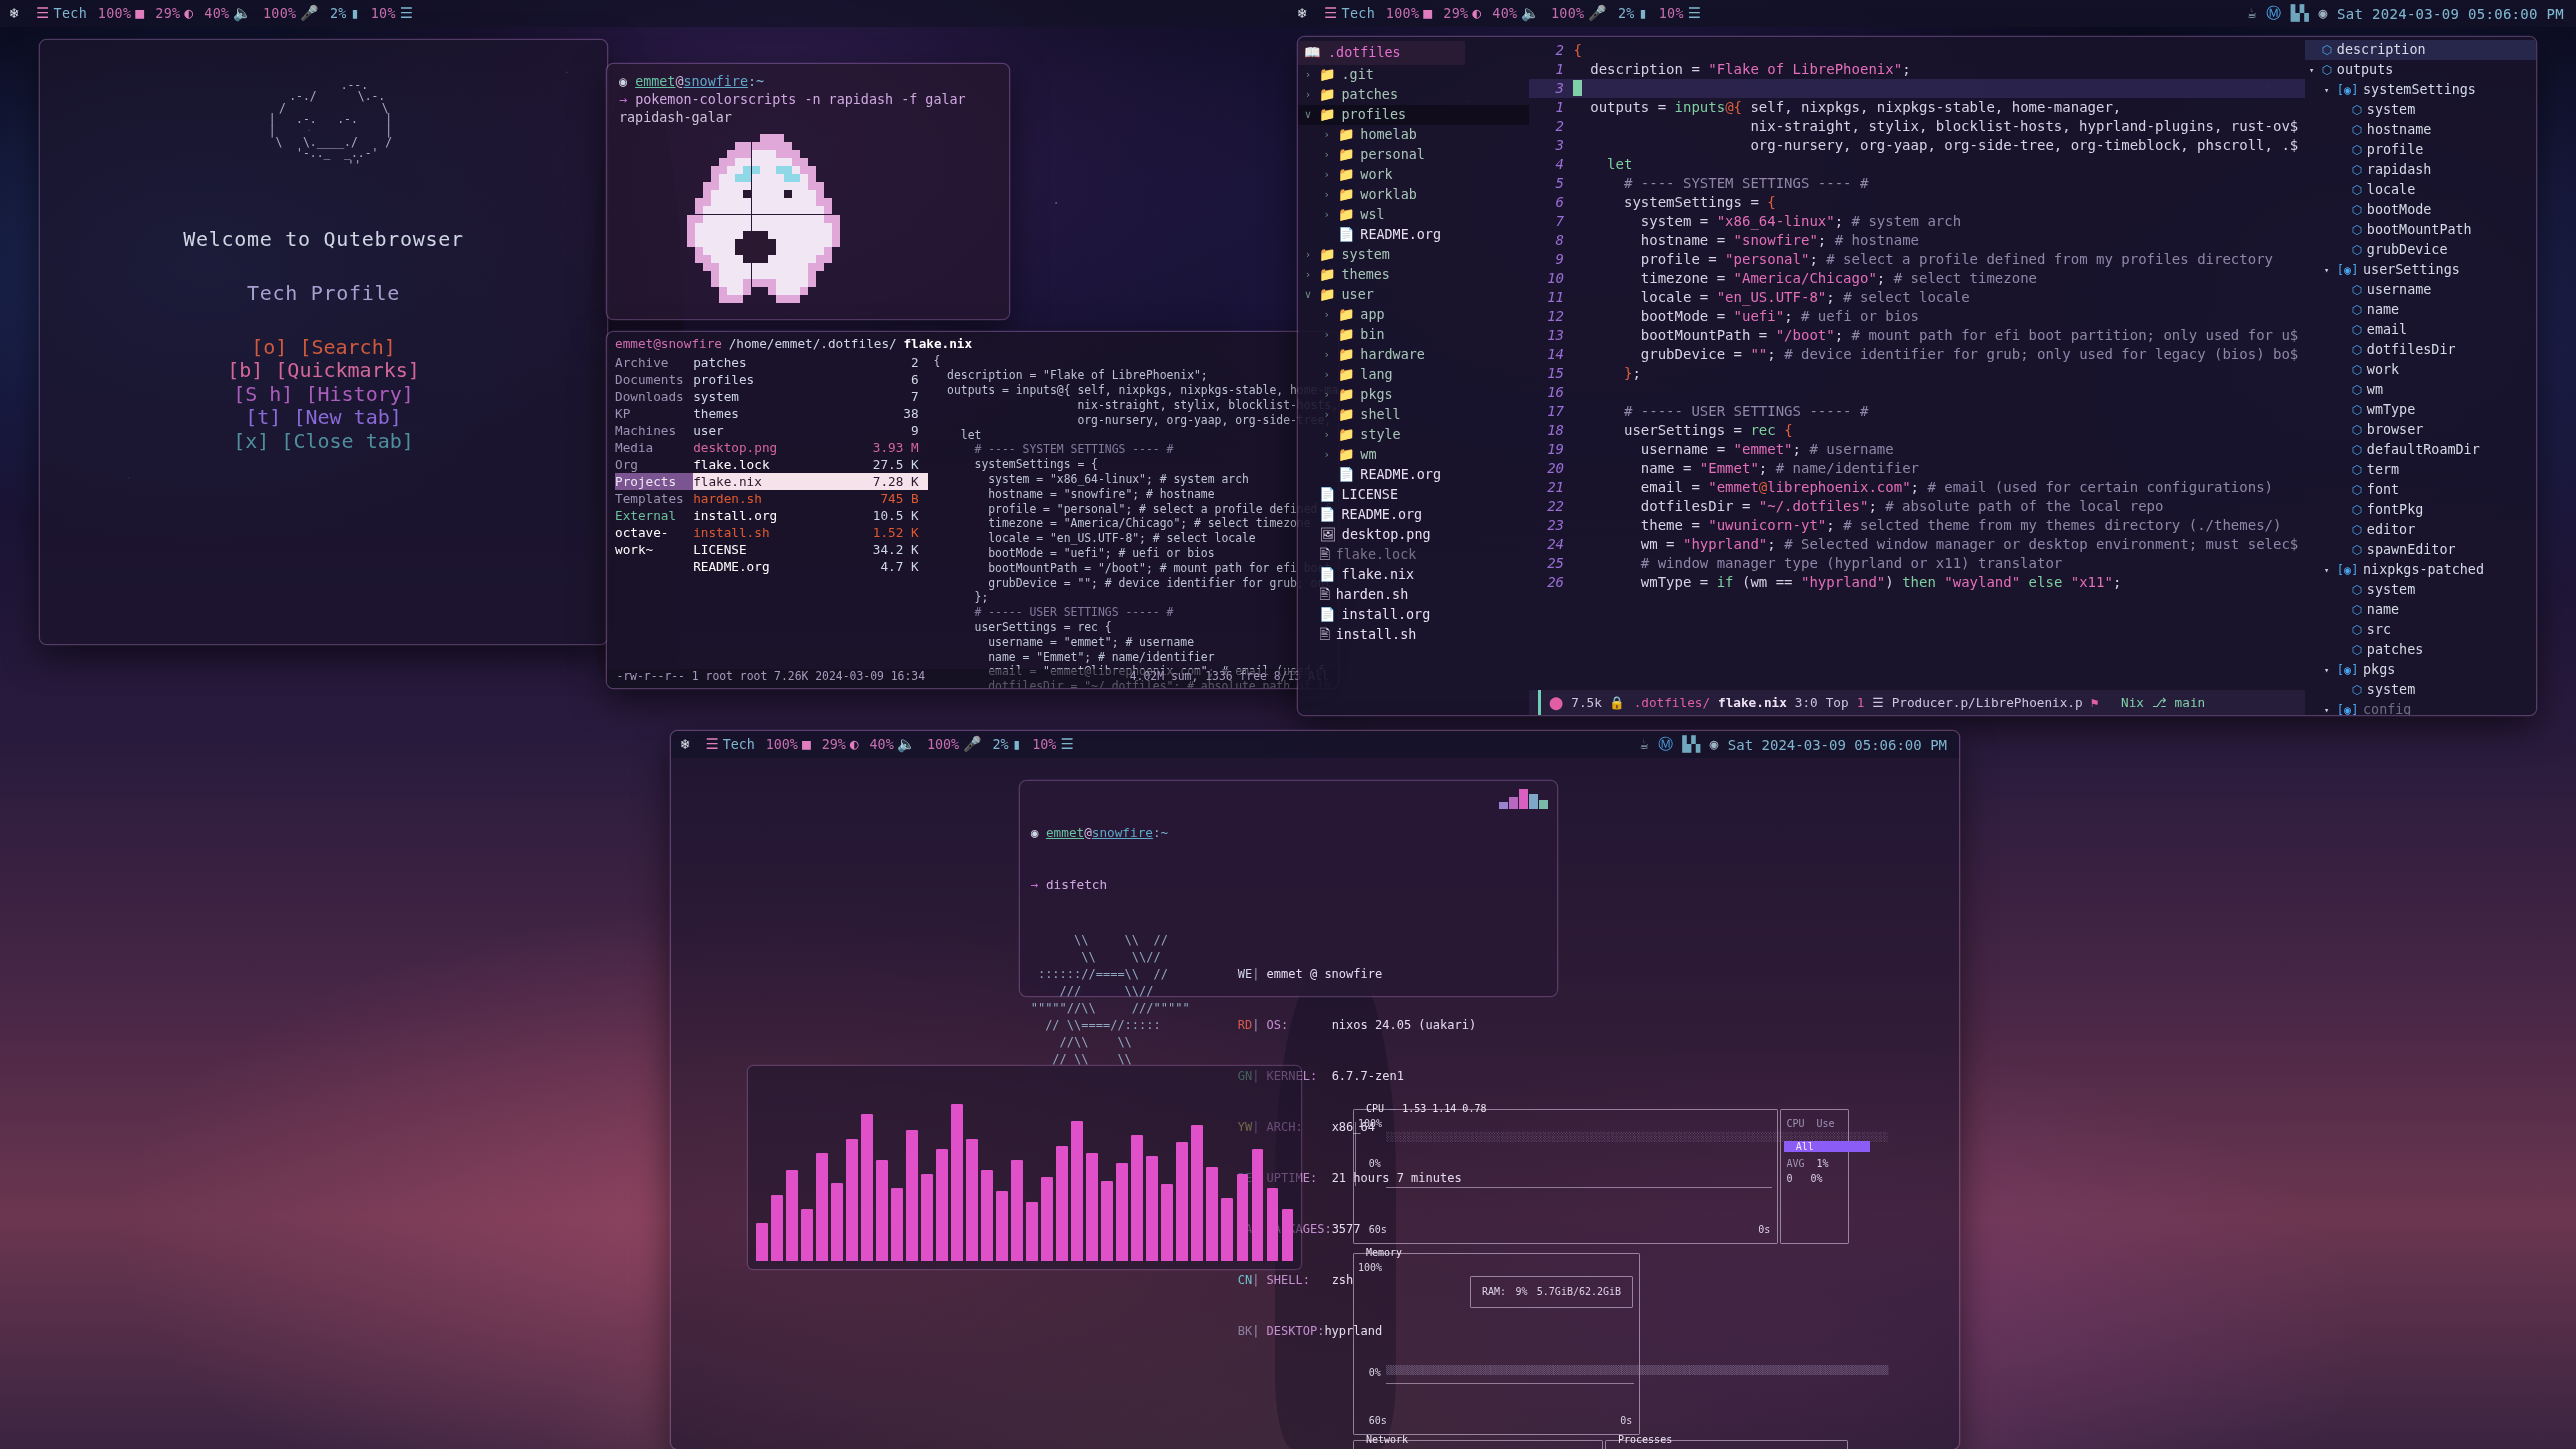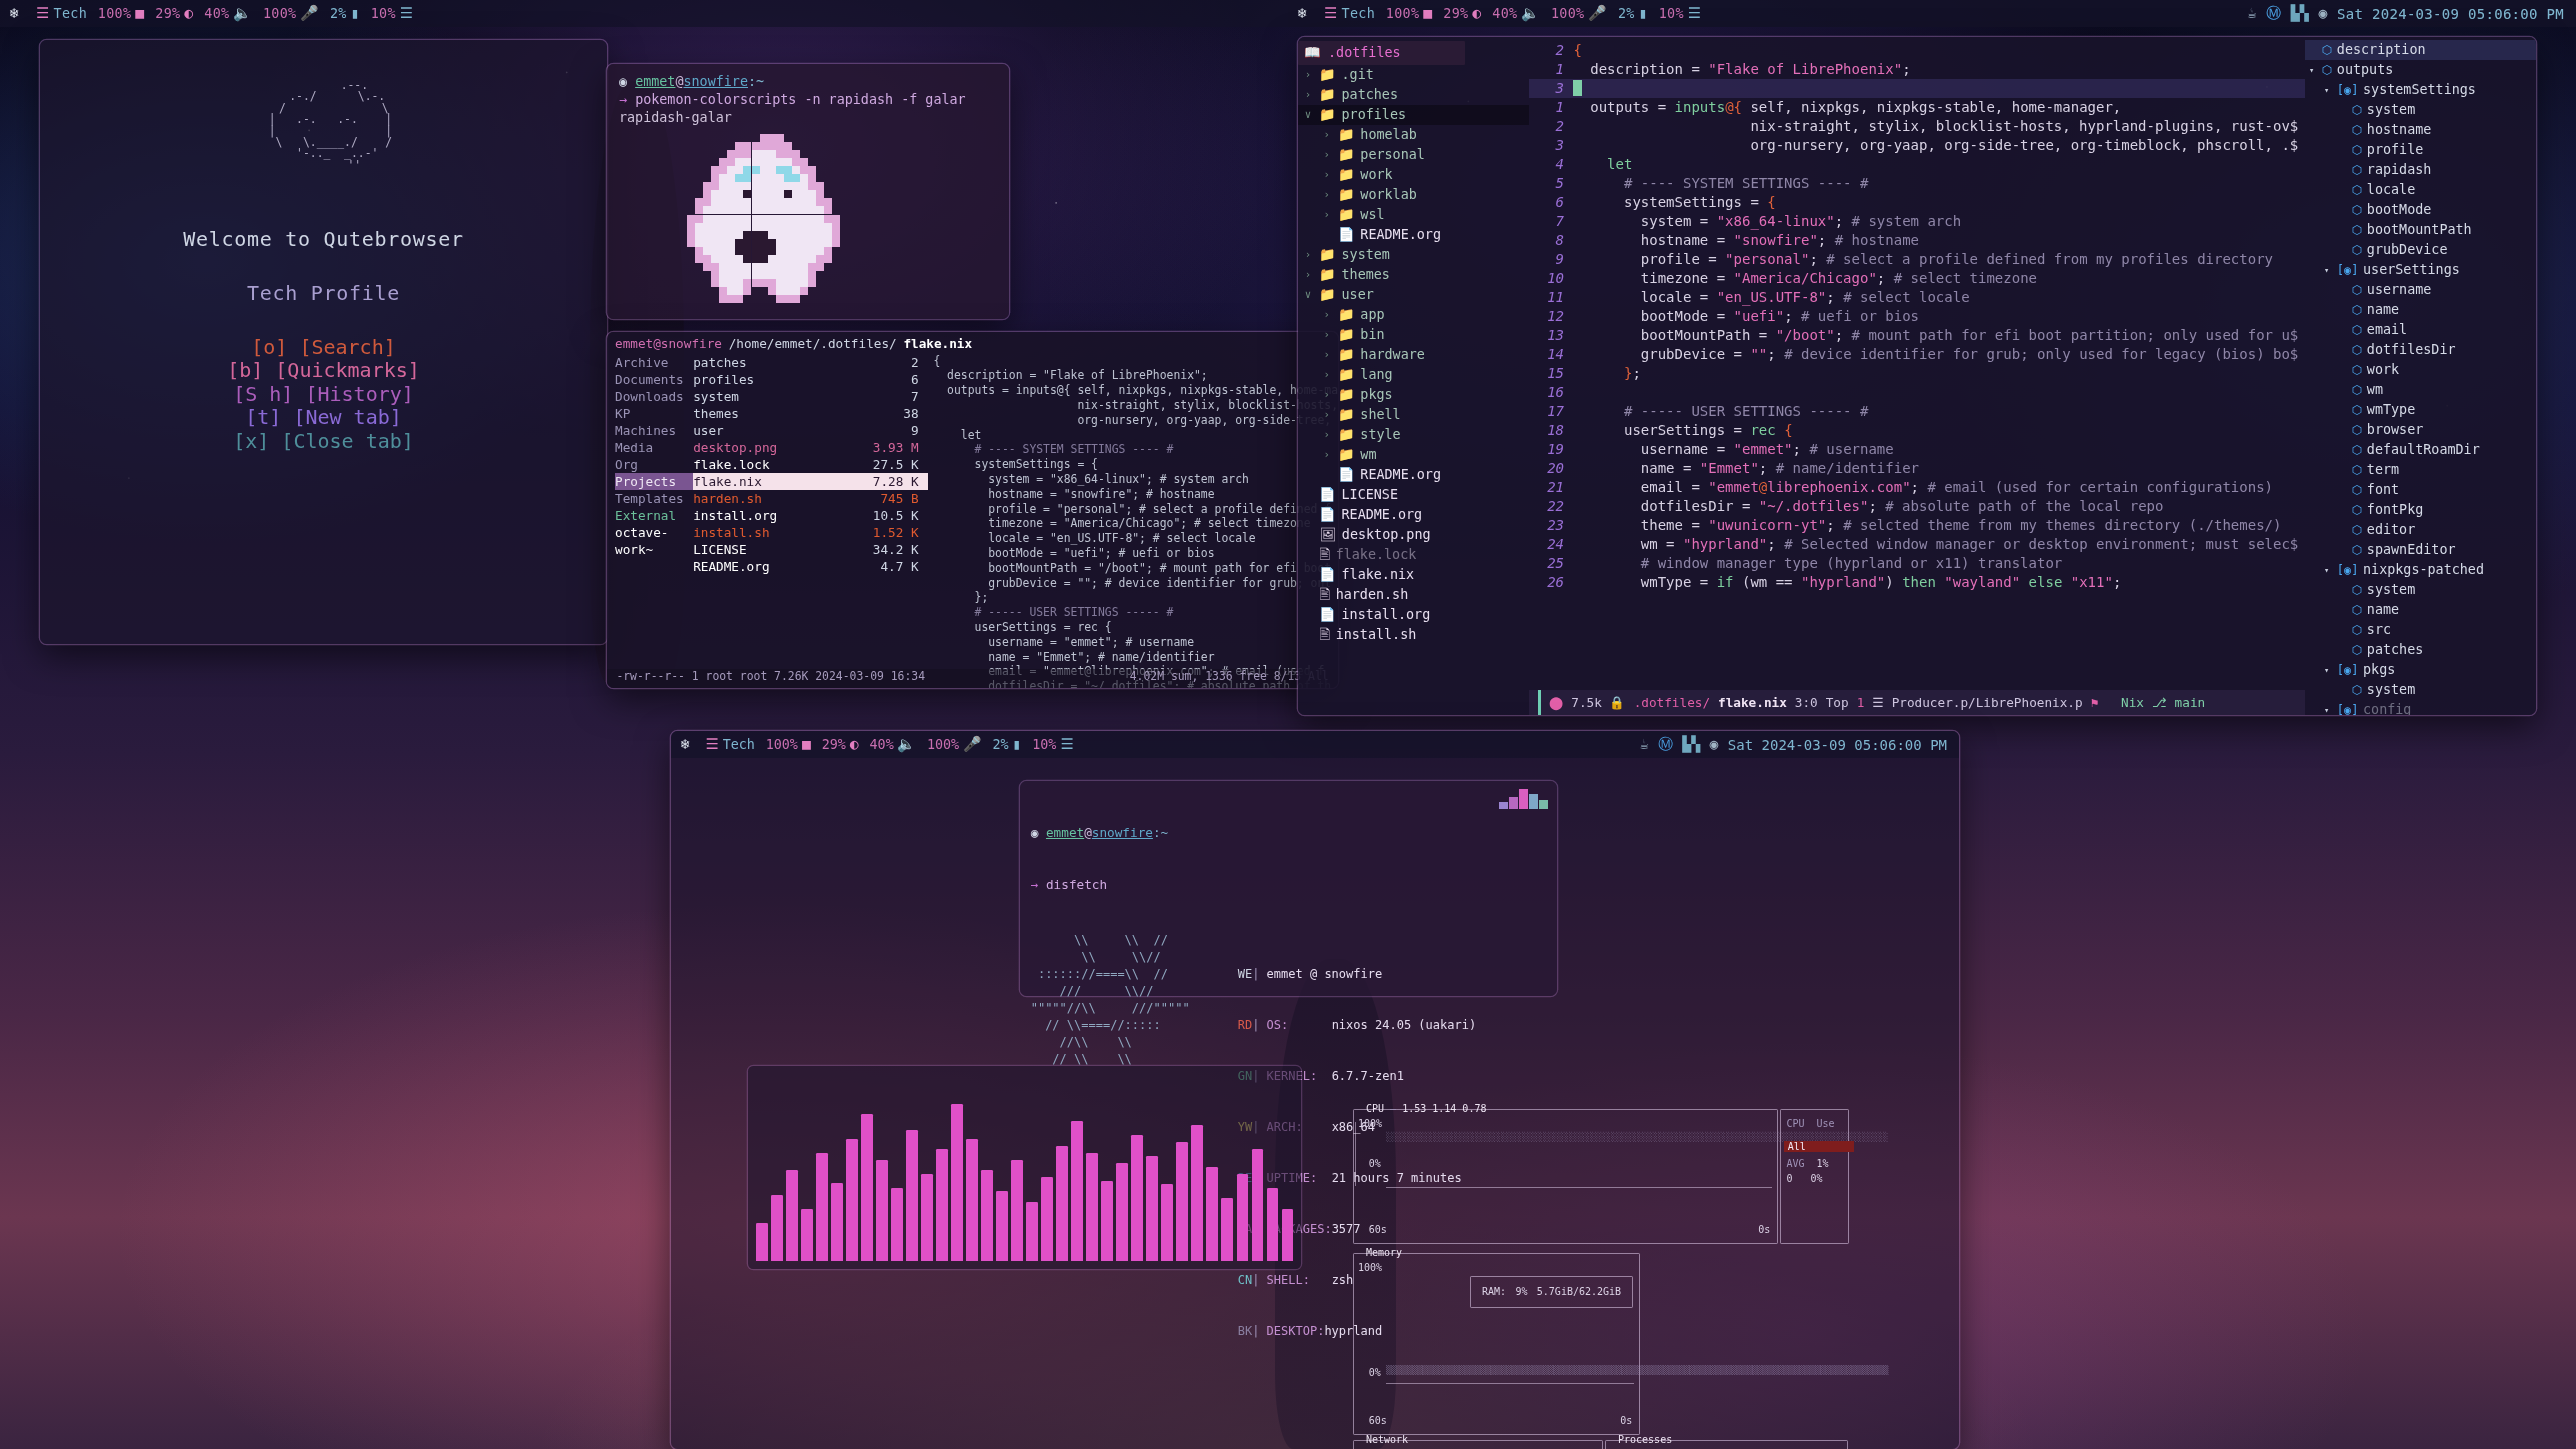--- a/index.html
+++ b/index.html
@@ -126,21 +126,21 @@
   .cava{position:absolute;left:77px;top:335px;width:537px;height:195px;
      background:rgba(30,20,44,.55);border-radius:5.4px;box-shadow:0 0 0 1.3px rgba(190,130,210,.28);
      display:flex;align-items:flex-end;gap:3.4px;padding:0 8px 8px 8px;}
   .cbar{flex:1;background:#e050c8;border-radius:1.3px 1.3px 0 0}
 
   .btop{position:absolute;left:678px;top:366px;width:496px;height:342px;font-size:10px;color:#dcd3e6;}
   .box{position:absolute;border:0.7px solid rgba(230,210,240,.55);border-radius:1.3px;}
   .boxlbl{position:absolute;top:-7.4px;left:8px;background:transparent;padding:0 4px;font-size:10px;color:#efe6f4}
   .dots{color:rgba(180,170,210,.40);font-size:8.7px;letter-spacing:0;white-space:pre;line-height:7.4px}
   .mut{color:#a093b8}
-  .hl{background:#7f1d1d;color:#f3eaf7;padding:0 4px}
+  .hl{background:#8b5cf6;color:#f3eaf7;padding:0 12px}
   table.btab{border-collapse:collapse;font-size:10px;width:100%}
   table.btab td{padding:0.7px 2.7px;white-space:nowrap}
 </style>
 </head>
 <body>
 
 <div id="root">
   <div class="wall"></div>
 
   <div class="figure" style="left:590px;top:81px;width:94px;height:604px;border-radius:45% 45% 20% 20%;opacity:.55"></div>

